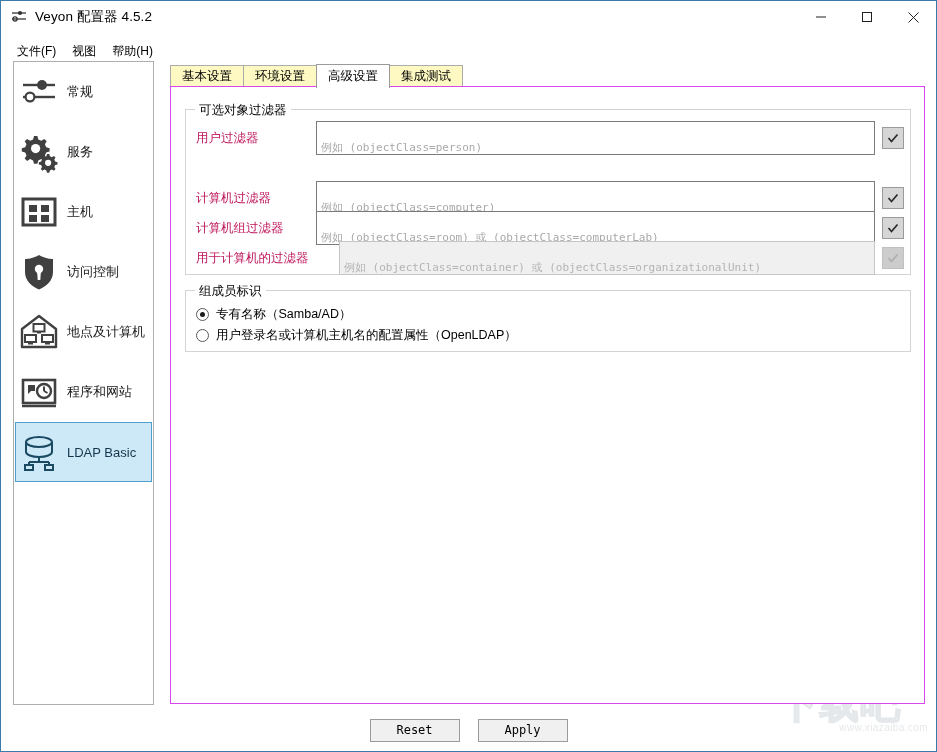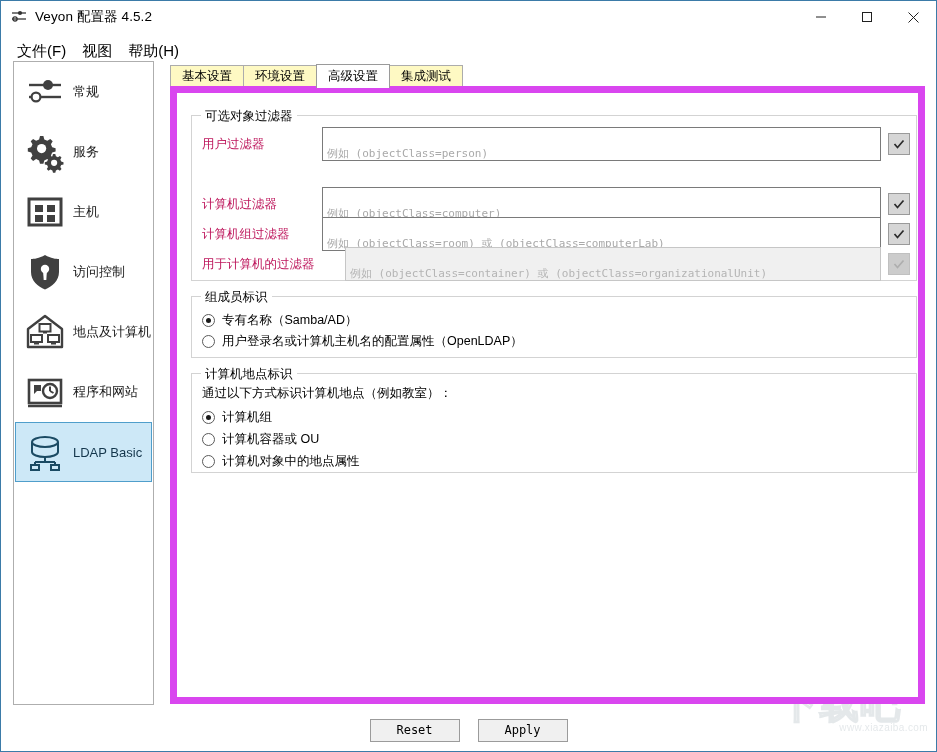--- a/index.html
+++ b/index.html
@@ -52,40 +52,39 @@
 
   
   .menubar {
     position: absolute; left: 0; top: 32px;
     width: 935px; height: 23px;
     background: #ffffff;
     display: flex; align-items: center;
     padding-left: 8px;
   }
   .menu-item {
-    font-size: 15px;
+    font-size: 12px;
     color: #000000;
     padding: 2px 8px 3px 8px;
     white-space: nowrap;
     margin-top: 15px;
   }
 
   
   .sidebar {
     position: absolute; left: 12px; top: 60px;
     width: 141px; height: 644px;
     background: #ffffff;
     border: 1px solid #aeaeae;
     overflow: hidden;
   }
   .side-item {
     position: relative;
     height: 60px;
     display: flex; align-items: center;
-    padding-left: 6px;
     border: 1px solid transparent;
     margin: 0 1px;
   }
   .side-item.selected {
     background: #cde8f7;
     border: 1px solid #4f9ecb;
   }
   .side-icon {
     width: 46px; height: 46px;
     flex: 0 0 auto;
@@ -122,21 +121,21 @@
     background: #ffffff;
     height: 24px;
     z-index: 3;
     border-color: #9a9a9a;
     margin-bottom: -1px;
   }
   .tabpanel {
     position: absolute; left: 169px; top: 85px;
     width: 755px; height: 618px;
     background: #ffffff;
-    border: 7px solid #d946ef;
+    border: 1px solid #d946ef;
     z-index: 2;
   }
 
   
   .groupbox {
     position: absolute;
     border: 1px solid #d3d3d3;
   }
   .groupbox > .gb-title {
     position: absolute;
@@ -482,38 +481,20 @@
       <div class="radio-row" style="top:14px;">
         <span class="radio checked"></span>
         <span class="radio-label">专有名称（Samba/AD）</span>
       </div>
       <div class="radio-row" style="top:35px;">
         <span class="radio"></span>
         <span class="radio-label">用户登录名或计算机主机名的配置属性（OpenLDAP）</span>
       </div>
     </div>
 
-    <div class="groupbox" id="gb-location">
-      <span class="gb-title">计算机地点标识</span>
-
-      <div class="static-text" style="top:11px;">通过以下方式标识计算机地点（例如教室）：</div>
-
-      <div class="radio-row" style="top:34px;">
-        <span class="radio checked"></span>
-        <span class="radio-label">计算机组</span>
-      </div>
-      <div class="radio-row" style="top:56px;">
-        <span class="radio"></span>
-        <span class="radio-label">计算机容器或 OU</span>
-      </div>
-      <div class="radio-row" style="top:78px;">
-        <span class="radio"></span>
-        <span class="radio-label">计算机对象中的地点属性</span>
-      </div>
-    </div>
 
   </div>
 
   <div class="footer">
     <div class="fbutton">Reset</div>
     <div class="fbutton">Apply</div>
   </div>
 
   <div class="watermark">
     <div class="wm-cn">下载吧</div>

